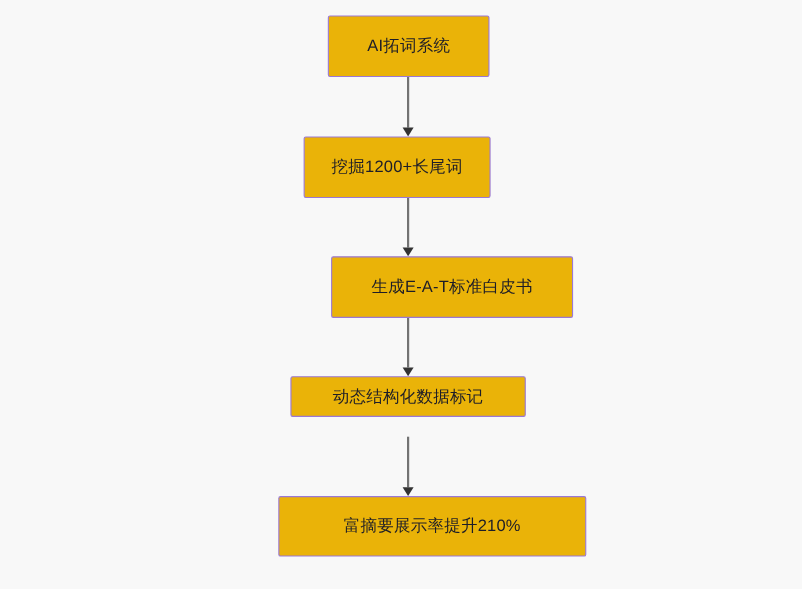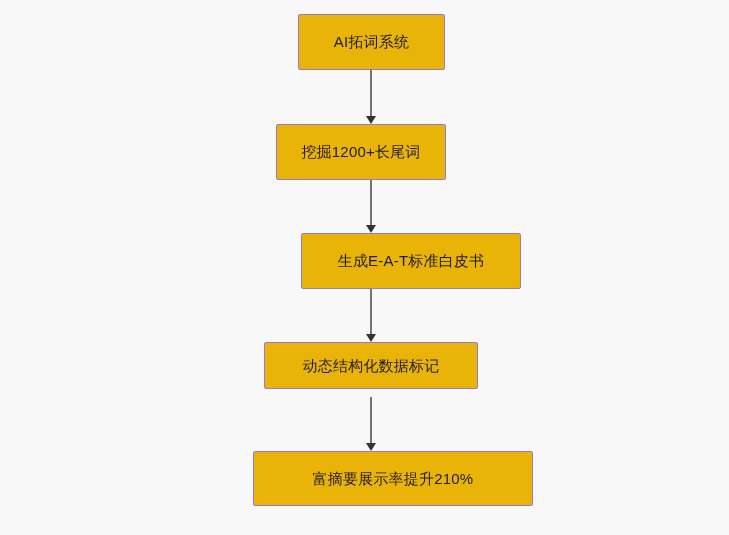--- a/index.html
+++ b/index.html
@@ -76,17 +76,17 @@
     <div class="edge-line" style="height:46px;"></div>
     <div class="edge-head" style="top:46px;"></div>
   </div>
 
   <div class="node" style="left:298px; top:14px; width:147px; height:56px;">AI拓词系统</div>
 
   <div class="node" style="left:276px; top:124px; width:170px; height:56px;">挖掘1200+长尾词</div>
 
   <div class="node" style="left:261px; top:233px; width:220px; height:56px;margin-left:40px;">生成E-A-T标准白皮书</div>
 
-  <div class="node" style="left:264px; top:342px; width:214px; height:47px;">动态结构化数据标记</div>
+  <div class="node" style="left:264px; top:342px; width:214px; height:37px;">动态结构化数据标记</div>
 
   <div class="node" style="left:253px; top:451px; width:280px; height:55px;">富摘要展示率提升210%</div>
 
 </div>
 
 </body></html>

